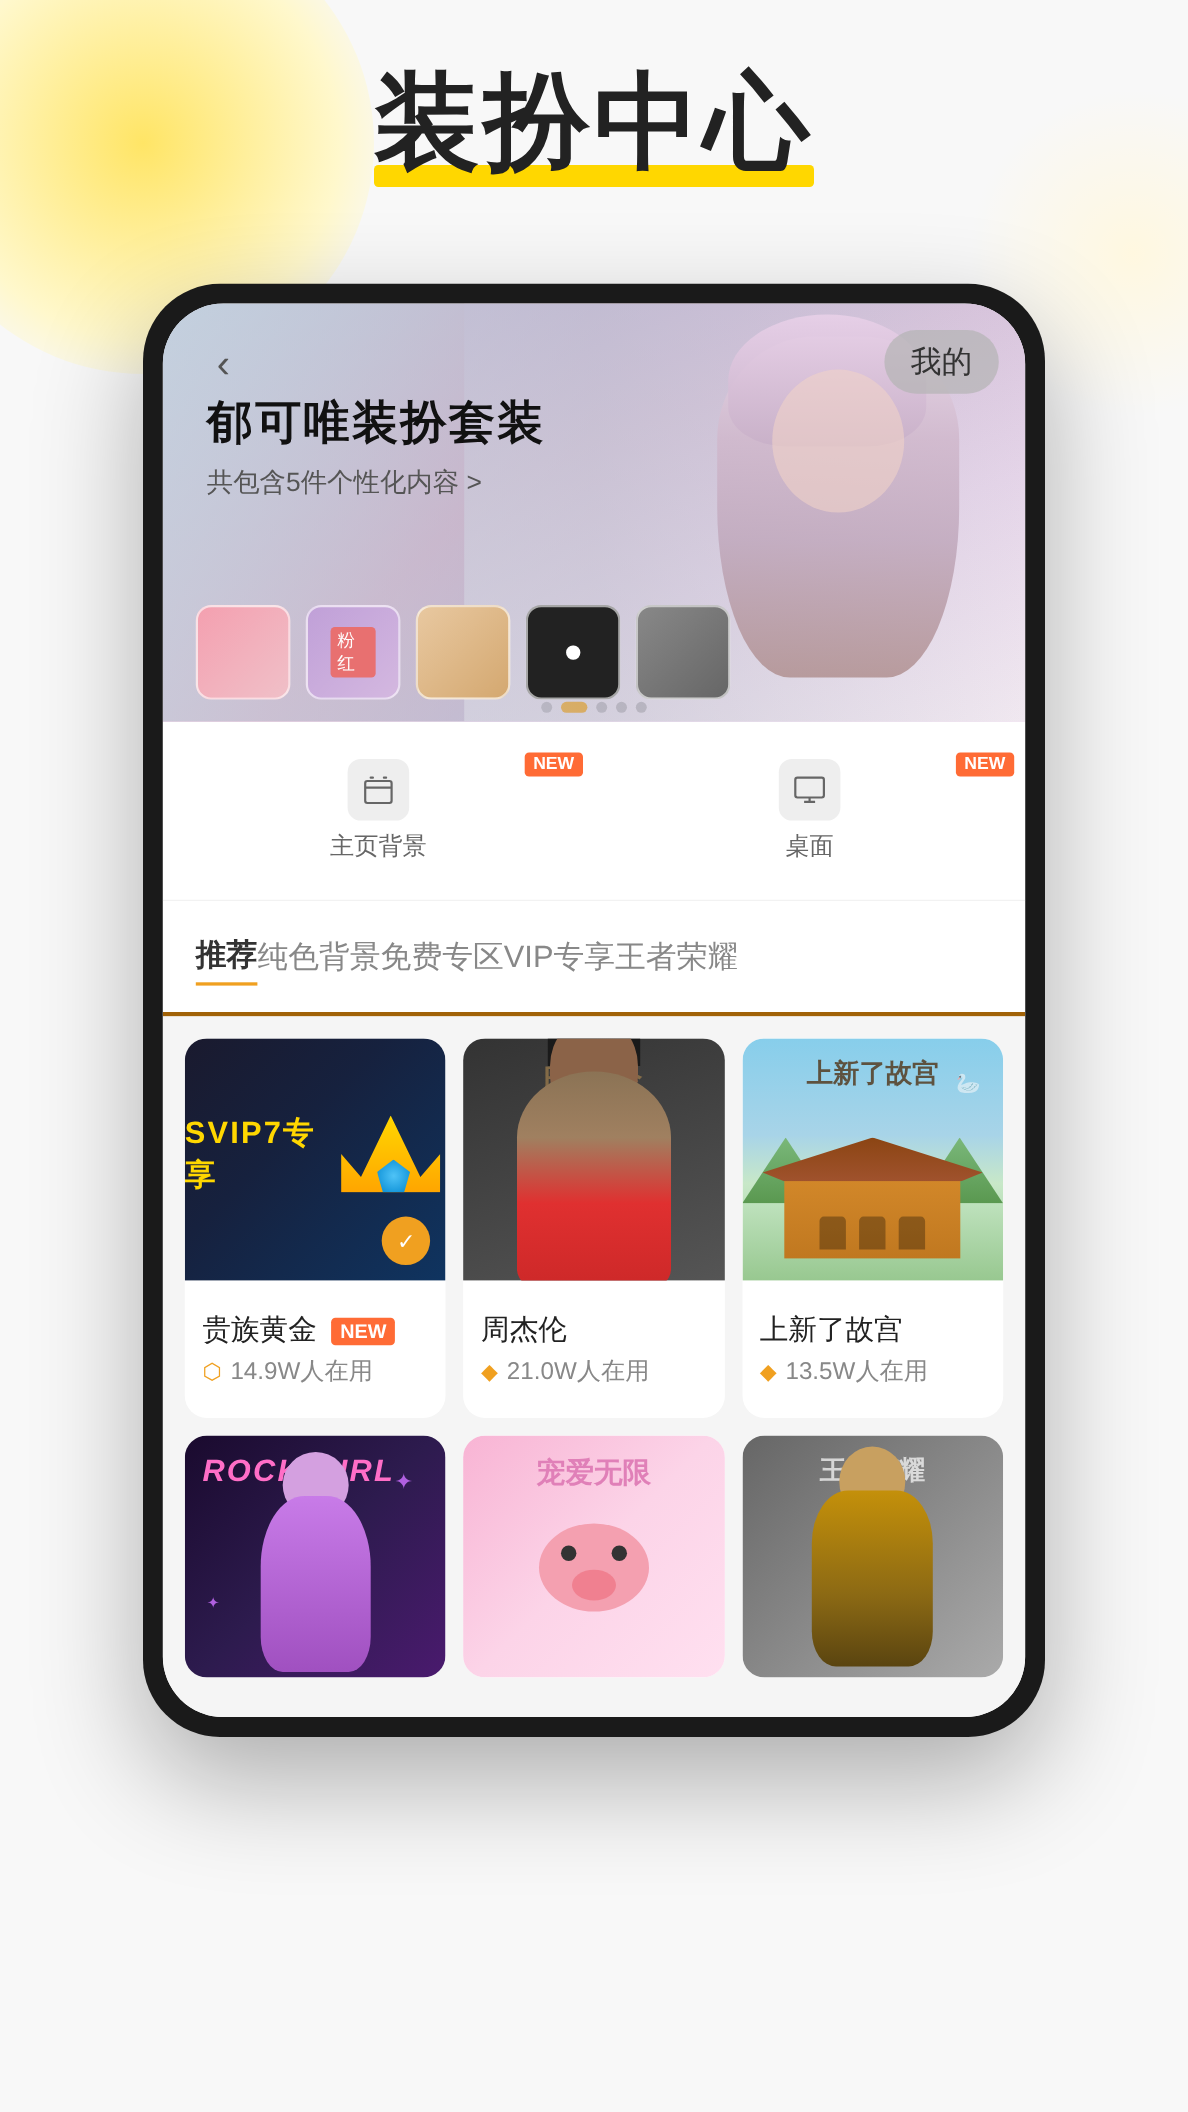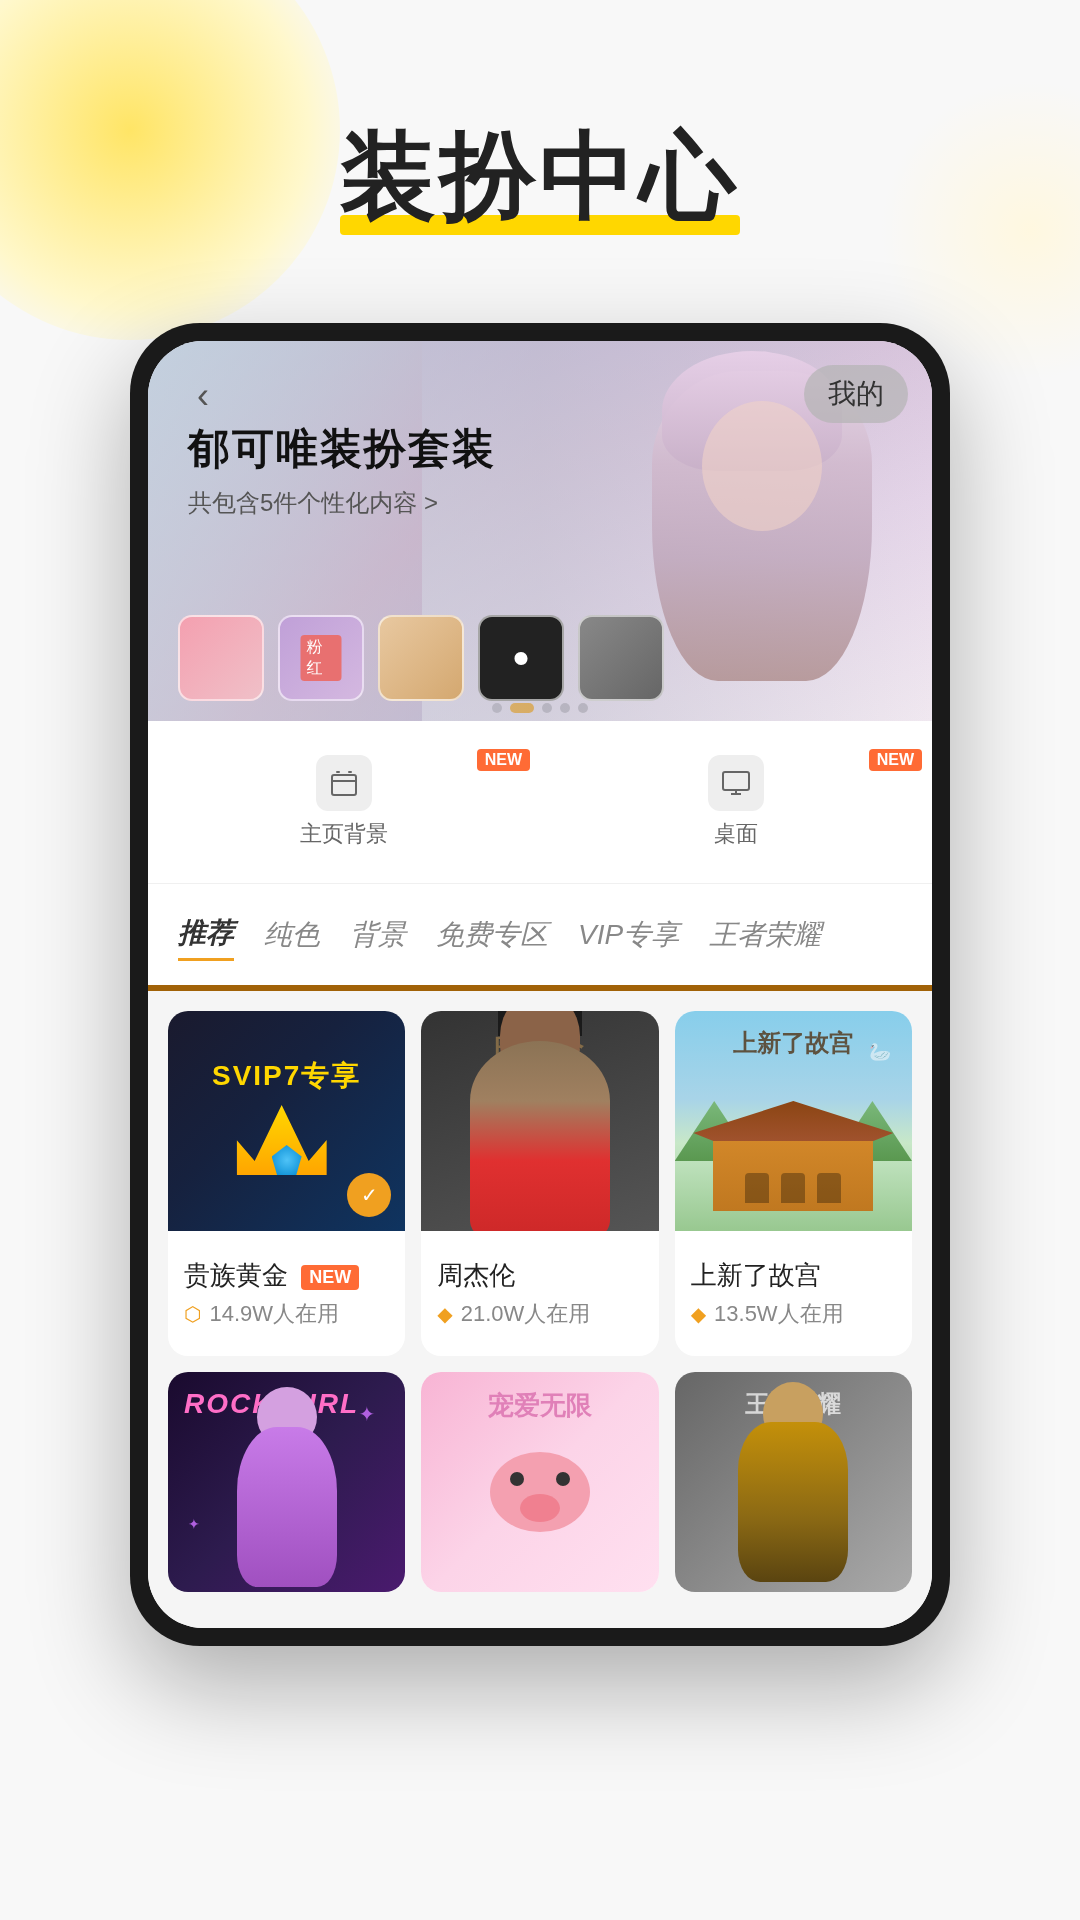--- a/index.html
+++ b/index.html
@@ -35,21 +35,21 @@
       background: radial-gradient(circle, #fff8e0 0%, transparent 70%);
       border-radius: 50%;
       z-index: 0;
     }
 
     
     .header-section {
       position: relative;
       z-index: 1;
       text-align: center;
-      padding-top: 113px;
+      padding-top: 48px;
       padding-bottom: 60px;
     }
 
     .main-title {
       font-size: 96px;
       font-weight: 900;
       color: #222;
       letter-spacing: 4px;
       position: relative;
       display: inline-block;
@@ -257,24 +257,22 @@
       padding: 2px 8px;
       border-radius: 4px;
       font-weight: 700;
     }
 
     
     .filter-tabs {
       background: #fff;
       padding: 24px 30px;
       display: flex;
-      gap: 30px;
-      align-items: center;
-      border-bottom: 6px solid #a16207;
-      font-style: italic;
+      align-items: center;
+      border-bottom: 4px solid #a16207;
     }
 
     .filter-tab {
       font-size: 28px;
       color: #888;
       padding: 6px 0;
       white-space: nowrap;
     }
 
     .filter-tab.active {
@@ -305,21 +303,21 @@
     .grid-item-img {
       width: 100%;
       height: 220px;
       position: relative;
       overflow: hidden;
     }
 
     .img-svip {
       background: linear-gradient(135deg, #1a1a2e 0%, #16213e 40%, #0f3460 100%);
       display: flex;
-      flex-direction: column;
+      flex-direction: row;
       align-items: center;
       justify-content: center;
     }
 
     .svip-badge-text {
       color: #FFD700;
       font-size: 28px;
       font-weight: 900;
       letter-spacing: 2px;
       margin-bottom: 10px;

